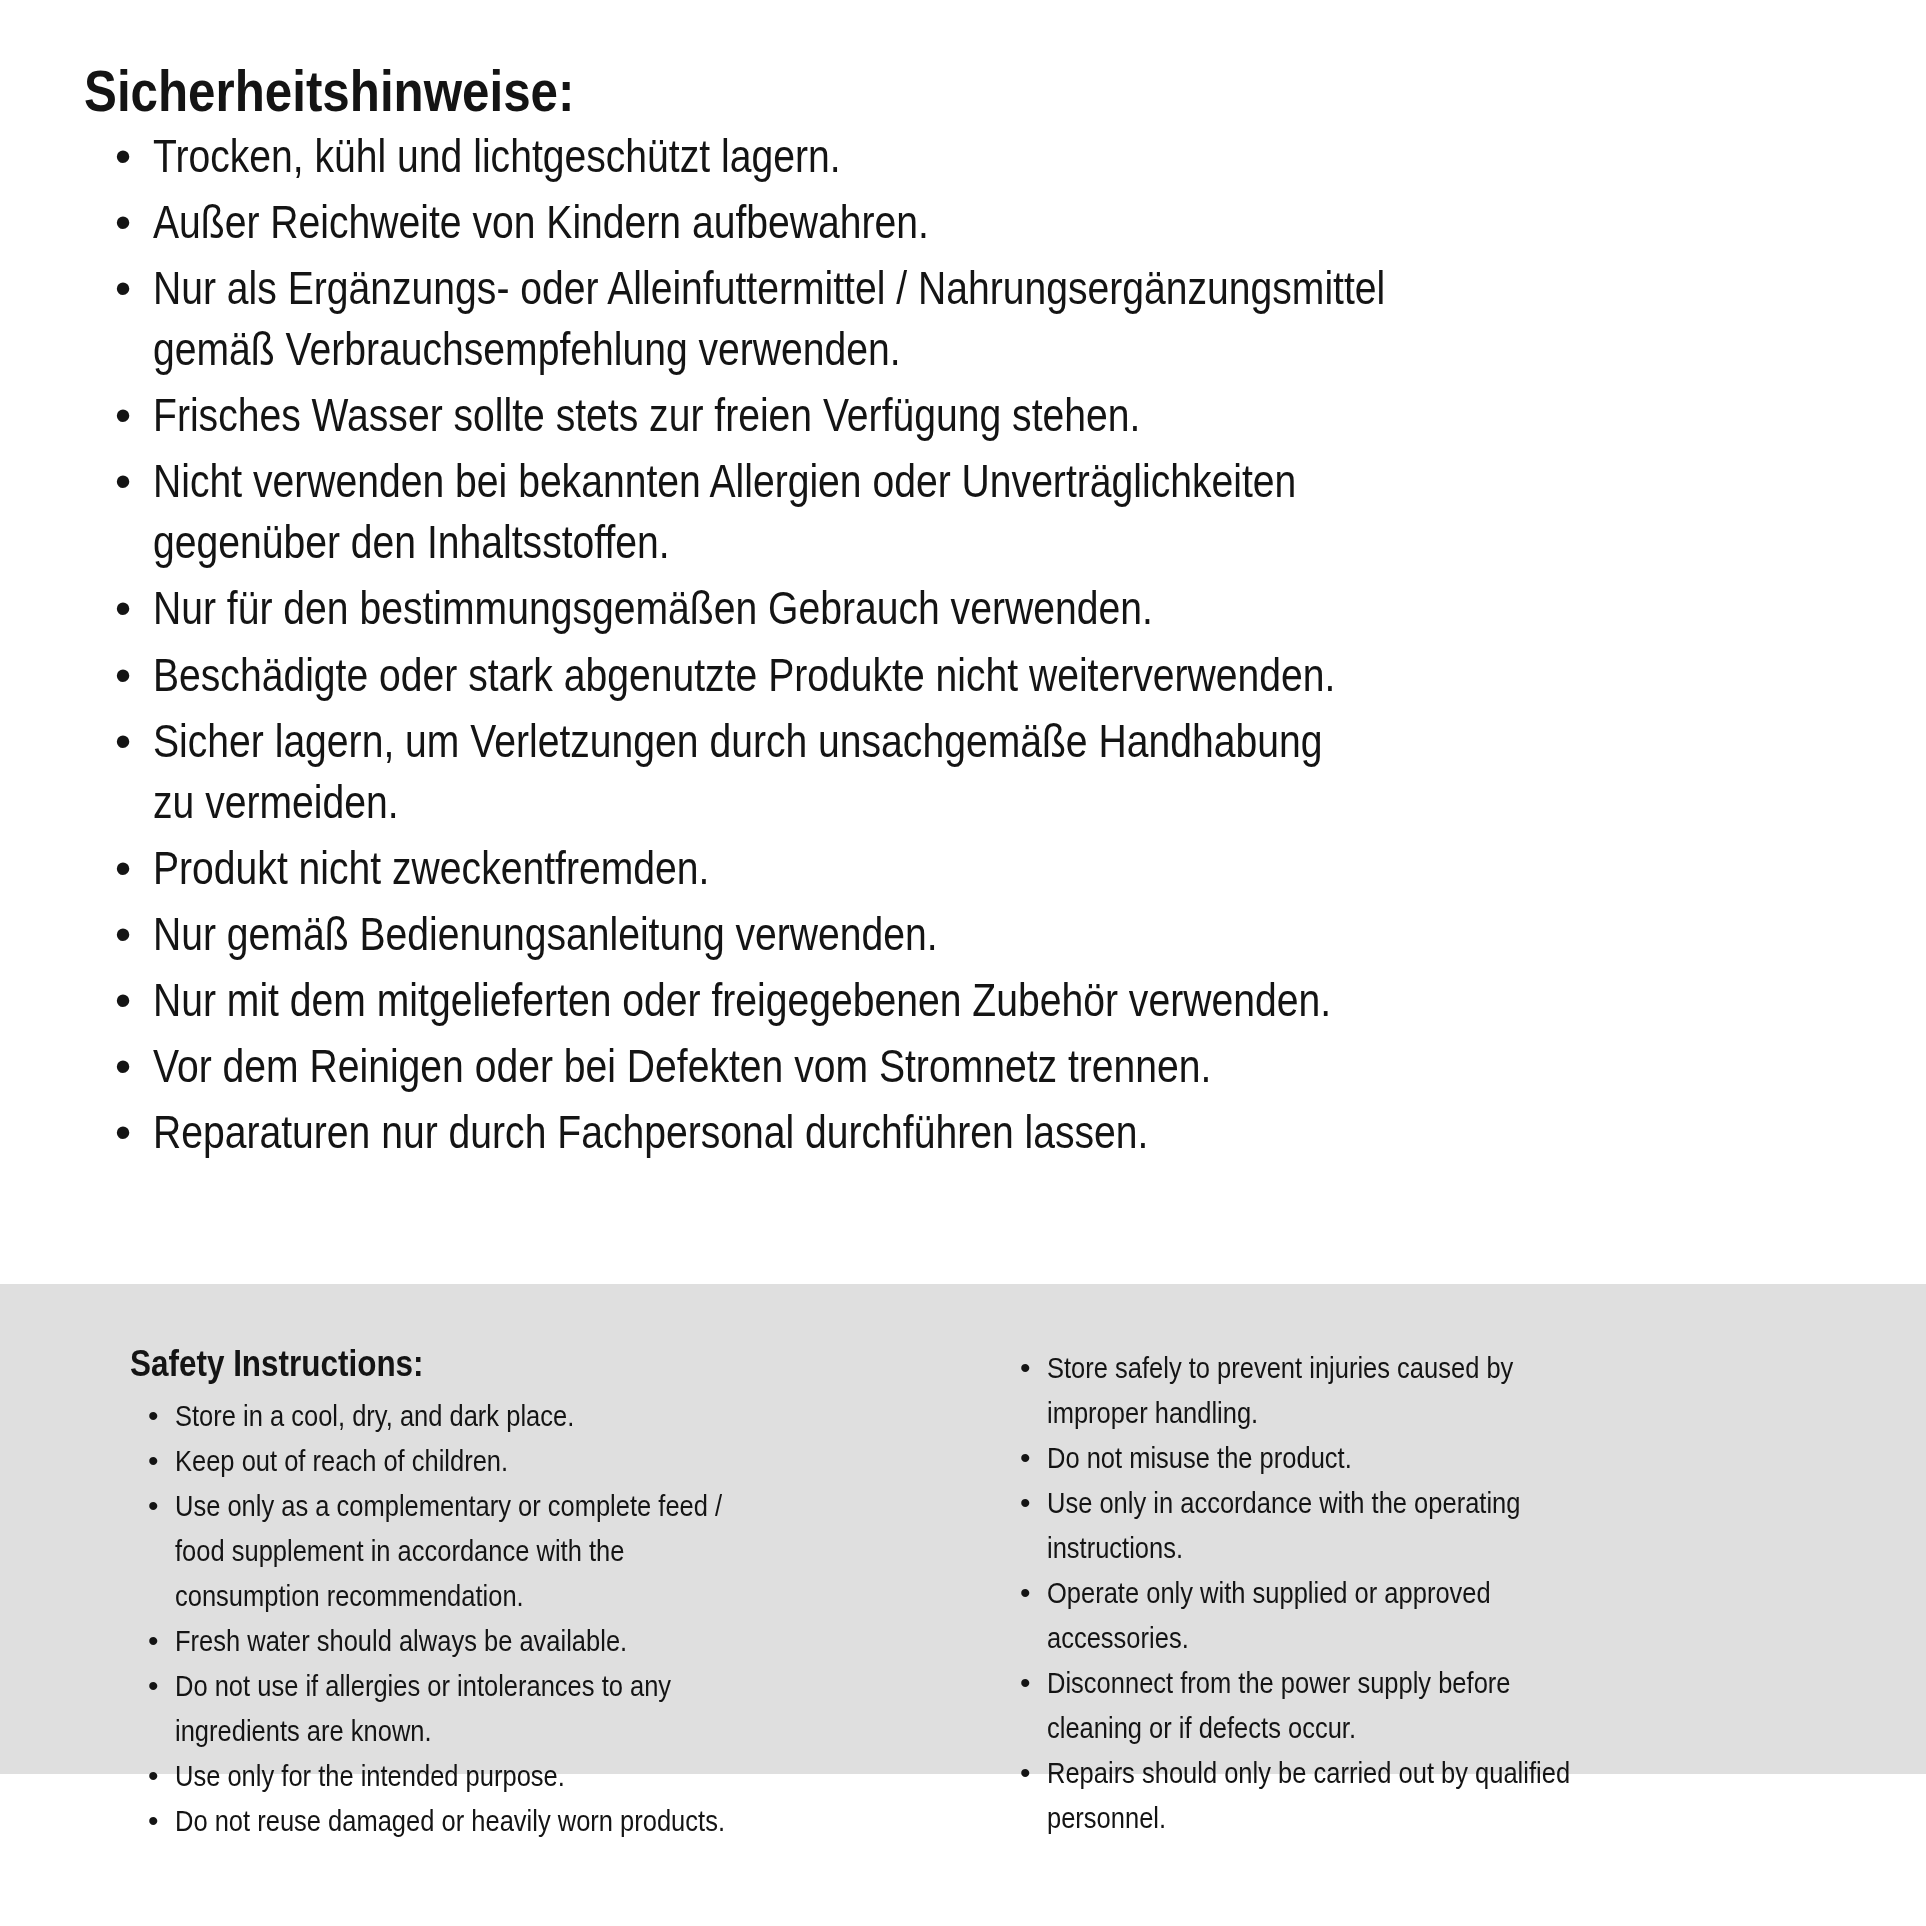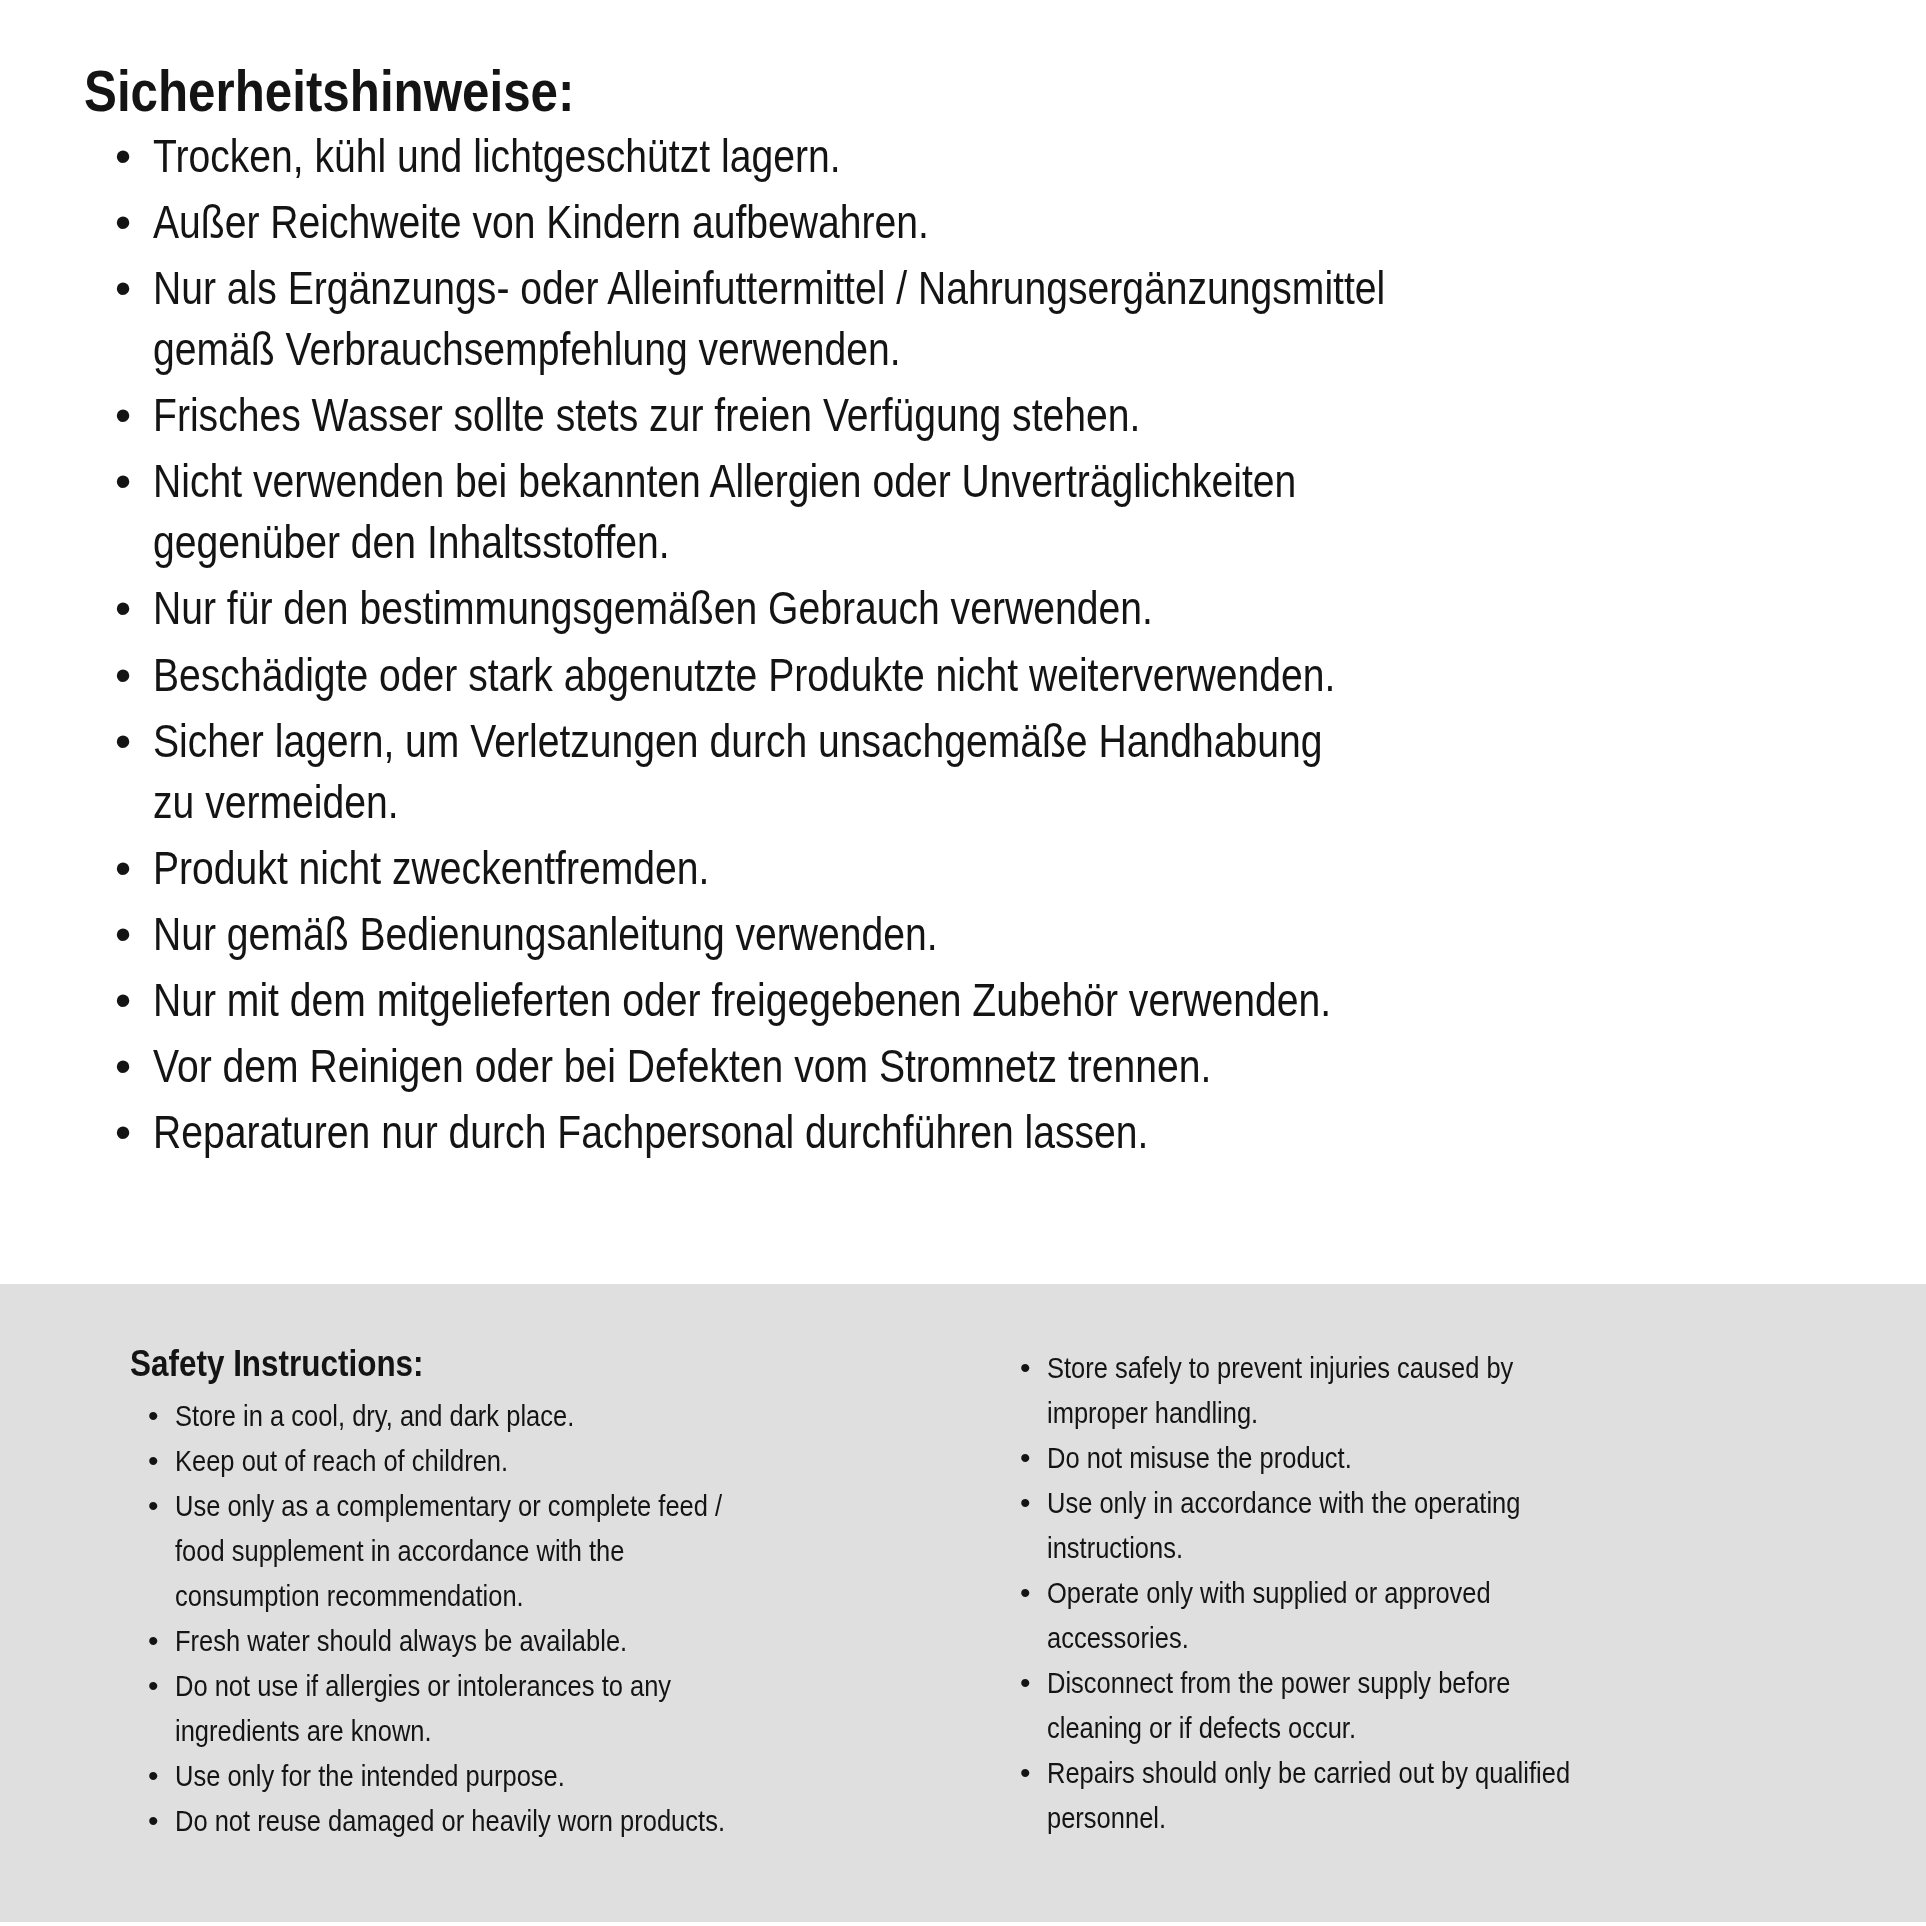--- a/index.html
+++ b/index.html
@@ -39,21 +39,21 @@
     padding-left: 69px;
     margin-bottom: 5.1px;
   }
   .list-de .bullet {
     position: absolute;
     left: 31px; top: 0;
   }
   .bottom-section {
     position: relative;
     box-sizing: border-box;
-    height: 638px;
+    height: 490px;
     background: #dfdfdf;
   }
   .col-left  { position: absolute; left: 130px;  top: 57px; }
   .col-right { position: absolute; left: 1002px; top: 61px; }
   .h-en {
     margin: 0;
     font-size: 37px;
     line-height: 45px;
     font-weight: bold;
   }

